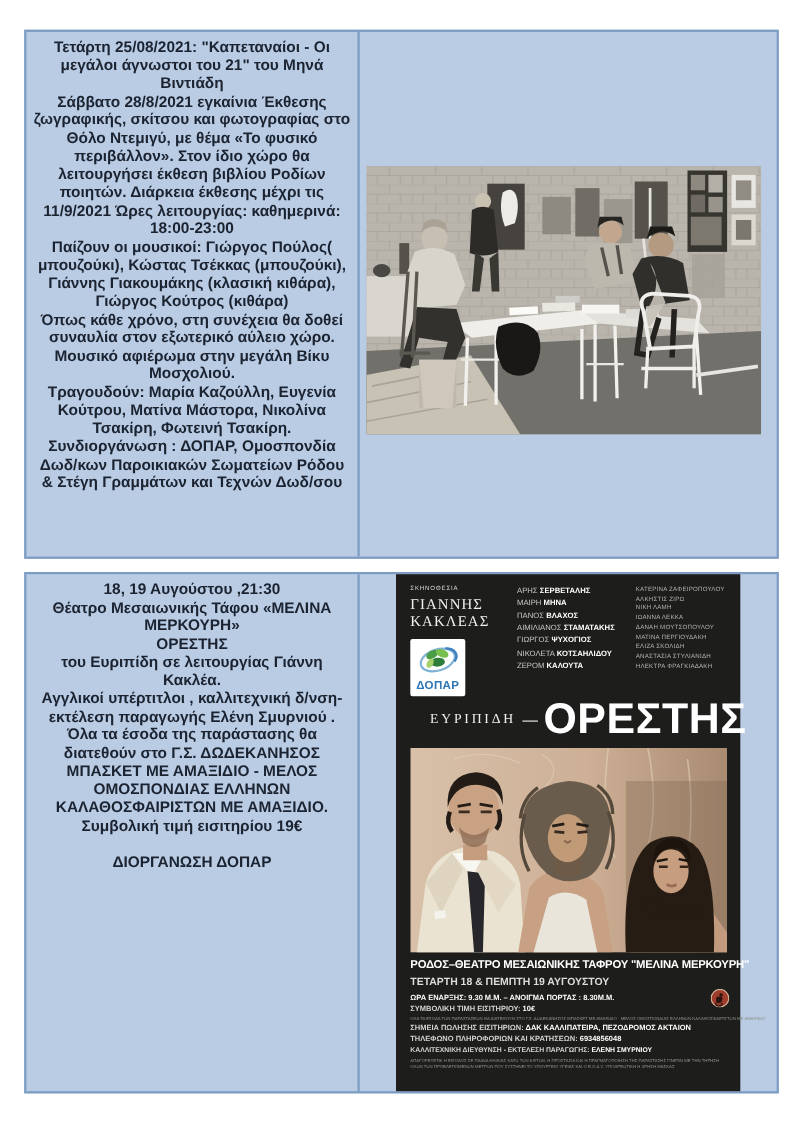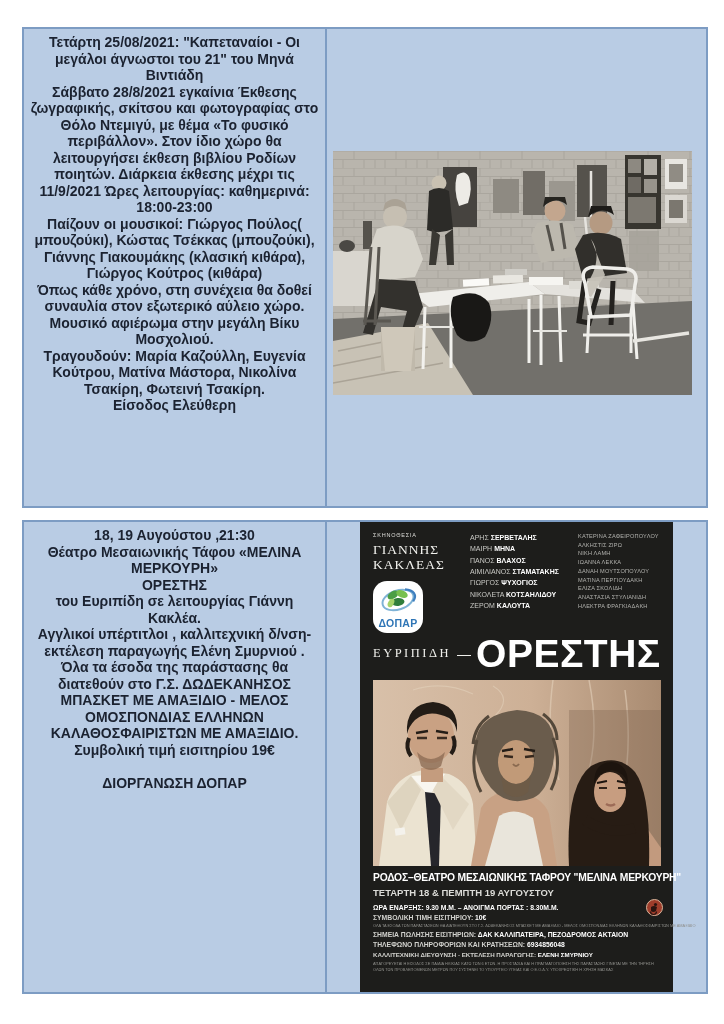--- a/index.html
+++ b/index.html
@@ -21,28 +21,28 @@
 
   .exhibit-photo { position:absolute; left:6px; top:122px; width:359px; height:244px; }
   .exhibit-photo svg { width:100%; height:100%; display:block; }
 
   
   .poster { position:absolute; left:33px; top:0; width:313px; height:470px; background:#1d1d1b; color:#fff; }
   .p-head { position:absolute; top:10px; left:13px; right:6px; display:flex; }
   .p-col1 { width:97px; }
   .p-skino { font-size:5.5px; letter-spacing:.8px; color:#dededa; }
   .p-director { font-family:"Liberation Serif", serif; font-size:13.5px; line-height:1.12; letter-spacing:1px; margin-top:4px; color:#f2f2ee; }
-  .p-logo { margin-top:9px; width:50px; height:52px; background:#ffffff; border-radius:14px;
+  .p-logo { margin-top:9px; width:50px; height:52px; background:#ffffff; border-radius:2px;
             display:flex; flex-direction:column; align-items:center; justify-content:center; }
   .p-logo-text { color:#2e75b6; font-weight:bold; font-size:10.5px; letter-spacing:.3px; margin-top:1px; }
   .p-col2 { width:108px; font-size:7px; line-height:1.62; color:#c9c9c5; white-space:nowrap; }
   .p-col2 .w { color:#ffffff; font-weight:bold; }
   .p-col3 { flex:1; font-size:5.6px; line-height:1.56; color:#b2b2ae; letter-spacing:.2px; white-space:nowrap; }
 
-  .p-title { position:absolute; top:113px; left:13px; right:6px; display:flex; align-items:center;text-align:right; }
+  .p-title { position:absolute; top:113px; left:31px; right:6px; display:flex; align-items:center;text-align:right; }
   .p-author { font-family:"Liberation Serif", serif; font-size:12.5px; letter-spacing:2.5px; color:#f0f0ec; }
   .p-dash { font-size:14px; margin:0 5px 0 6px; color:#f0f0ec; }
   .p-big-title { font-size:39px; font-weight:bold; line-height:.95; letter-spacing:.5px; color:#ffffff; }
 
   .p-photo { position:absolute; top:158px; left:13px; width:288px; height:186px; }
   .p-photo svg { width:100%; height:100%; display:block; }
 
   .p-abs { position:absolute; left:13px; right:6px; }
   .p-venue { top:350px; font-size:10.3px; font-weight:bold; letter-spacing:-.2px; white-space:nowrap; }
   .p-dates { top:365px; font-size:9.5px; font-weight:bold; color:#dcdcd8; }
@@ -63,21 +63,21 @@
 
 <div class="page">
 
   <div class="trow trow-1">
     <div class="cell-text">
       <p>Τετάρτη  25/08/2021: "Καπεταναίοι - Οι μεγάλοι άγνωστοι του 21" του Μηνά Βιντιάδη</p>
       <p>Σάββατο 28/8/2021 εγκαίνια Έκθεσης ζωγραφικής, σκίτσου και φωτογραφίας στο Θόλο Ντεμιγύ, με θέμα «Το φυσικό περιβάλλον». Στον ίδιο χώρο θα λειτουργήσει έκθεση βιβλίου Ροδίων ποιητών. Διάρκεια έκθεσης μέχρι τις 11/9/2021 Ώρες λειτουργίας: καθημερινά: 18:00-23:00</p>
       <p>Παίζουν οι μουσικοί: Γιώργος Πούλος( μπουζούκι), Κώστας Τσέκκας (μπουζούκι), Γιάννης Γιακουμάκης (κλασική κιθάρα), Γιώργος Κούτρος (κιθάρα)</p>
       <p>Όπως κάθε χρόνο, στη συνέχεια θα δοθεί συναυλία στον εξωτερικό αύλειο χώρο. Μουσικό αφιέρωμα στην μεγάλη Βίκυ Μοσχολιού.</p>
       <p>Τραγουδούν: Μαρία Καζούλλη, Ευγενία Κούτρου, Ματίνα Μάστορα, Νικολίνα Τσακίρη, Φωτεινή Τσακίρη.</p>
-      <p>Είσοδος Ελεύθερη</p>
+      <p>Συνδιοργάνωση : ΔΟΠΑΡ, Ομοσπονδία Δωδ/κων Παροικιακών Σωματείων Ρόδου &amp; Στέγη Γραμμάτων και Τεχνών Δωδ/σου</p>
     </div>
     <div class="cell-media">
       <div class="exhibit-photo" role="img">
         <svg viewBox="0 0 359 244" preserveAspectRatio="none">
           <defs>
             <pattern id="bricks" width="42" height="17" patternUnits="userSpaceOnUse">
               <rect width="42" height="17" fill="#b4b0a8"></rect>
               <path d="M0 0h42M0 8.5h42M21 0v8.5M0 8.5v8.5M42 8.5v8.5M10 8.5v8.5M31 8.5v8.5" stroke="#a19d94" stroke-width="1"></path>
             </pattern>
           </defs>

